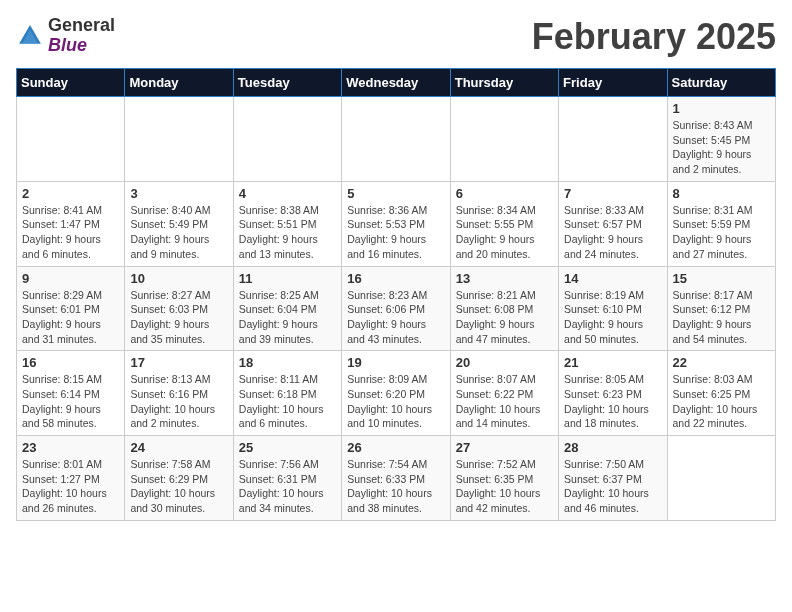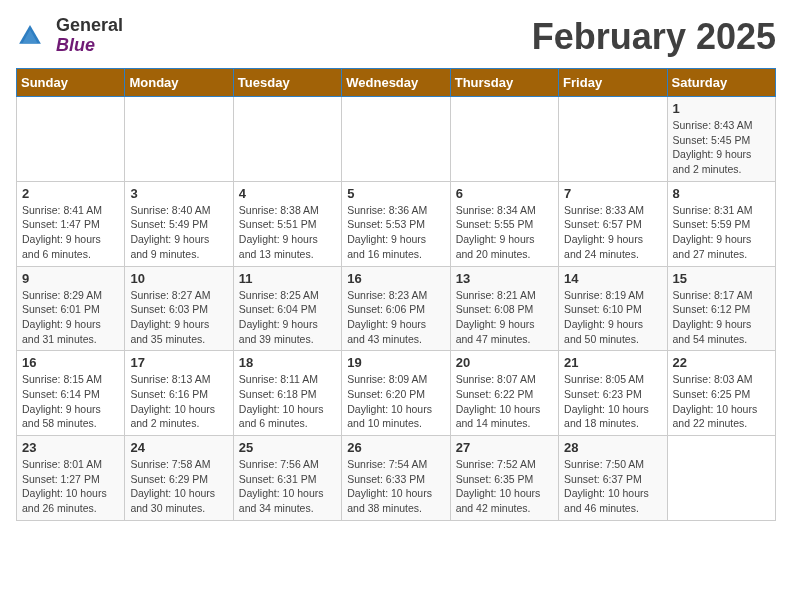--- a/index.html
+++ b/index.html
@@ -12,21 +12,21 @@
     }
     .header {
       display: flex;
       justify-content: space-between;
       align-items: flex-start;
       margin-bottom: 10px;
     }
     .logo {
       display: flex;
       align-items: center;
-      gap: 12px;
+      gap: 4px;
     }
     .logo-text {
       display: flex;
       flex-direction: column;
       font-size: 18px;
       font-weight: bold;
       line-height: 1.1;
     }
     .logo-text span:first-child { color: #333; }
     .logo-text span:last-child { color: #701a75; font-style: italic; }
@@ -46,21 +46,21 @@
       font-size: 16px;
       font-weight: normal;
       color: #555;
     }
     .calendar {
       width: 100%;
       border-collapse: collapse;
       font-size: 11px;
     }
     .calendar thead th {
-      background: #a16207;
+      background: #0f172a;
       color: #fff;
       padding: 6px 4px;
       text-align: left;
       font-size: 13px;
       font-weight: bold;
       border: 1px solid #2e7ec2;
     }
     .calendar tbody td {
       border: 1px solid #ccc;
       vertical-align: top;

